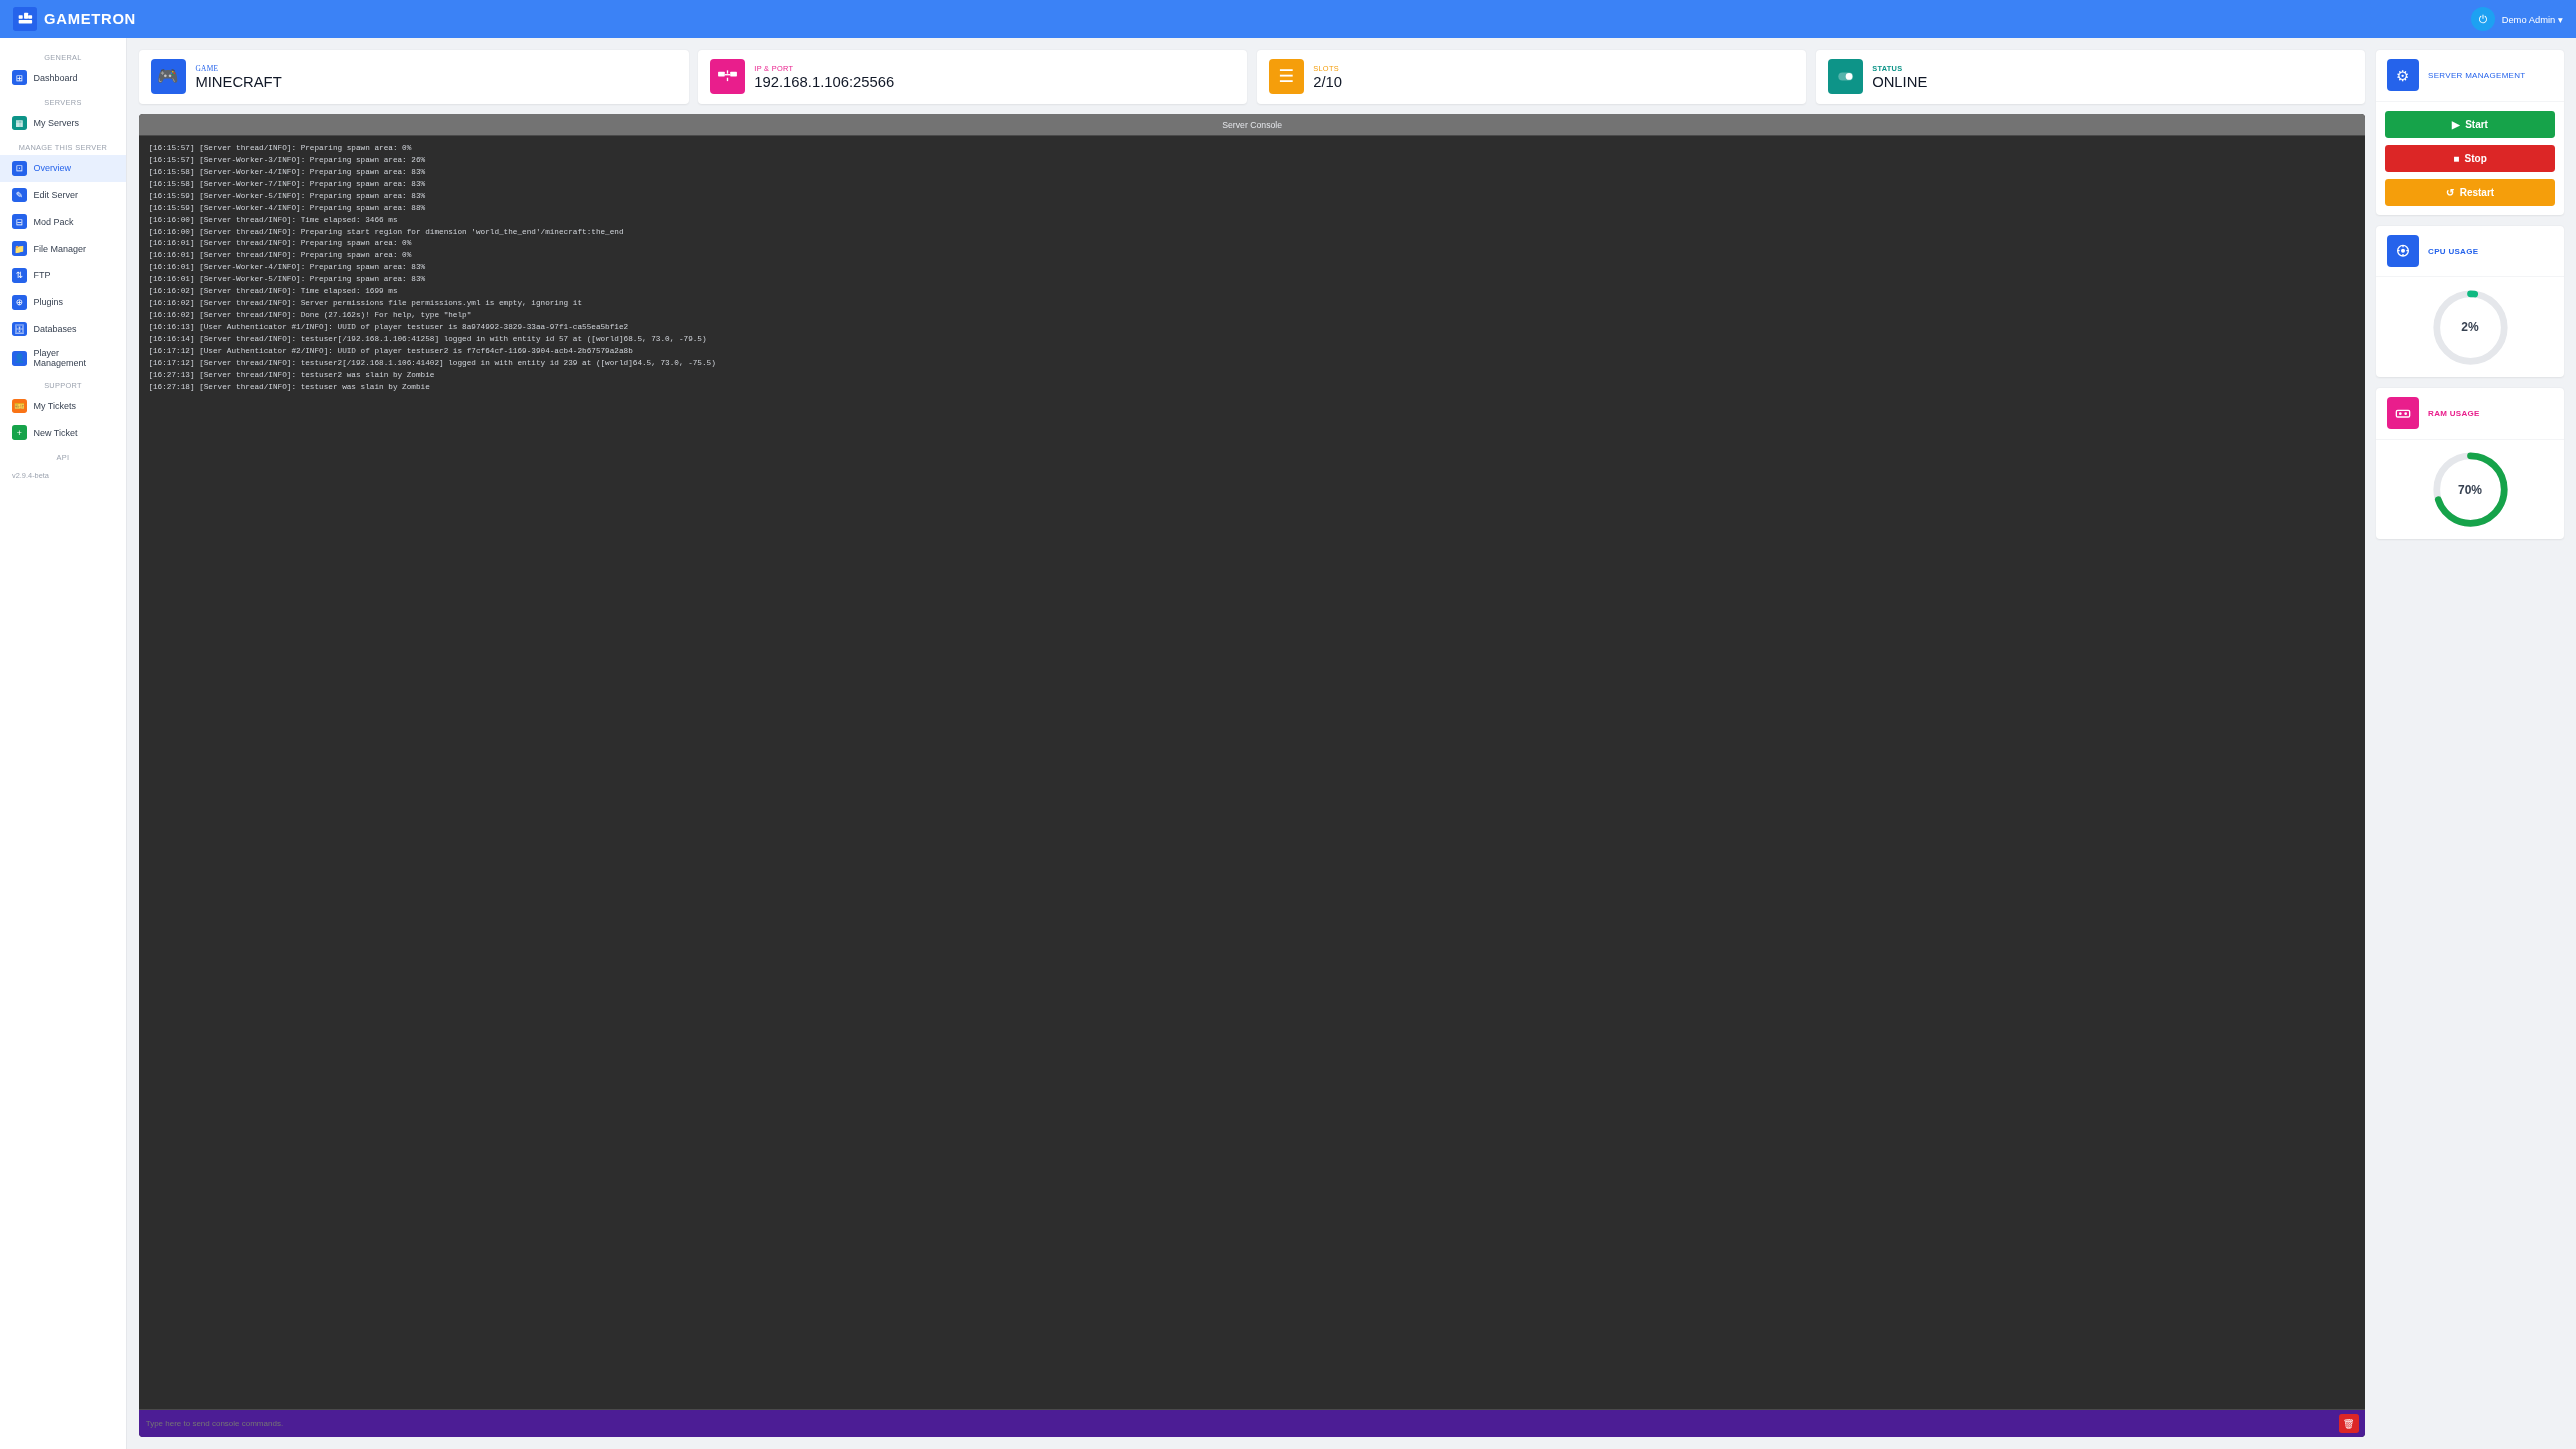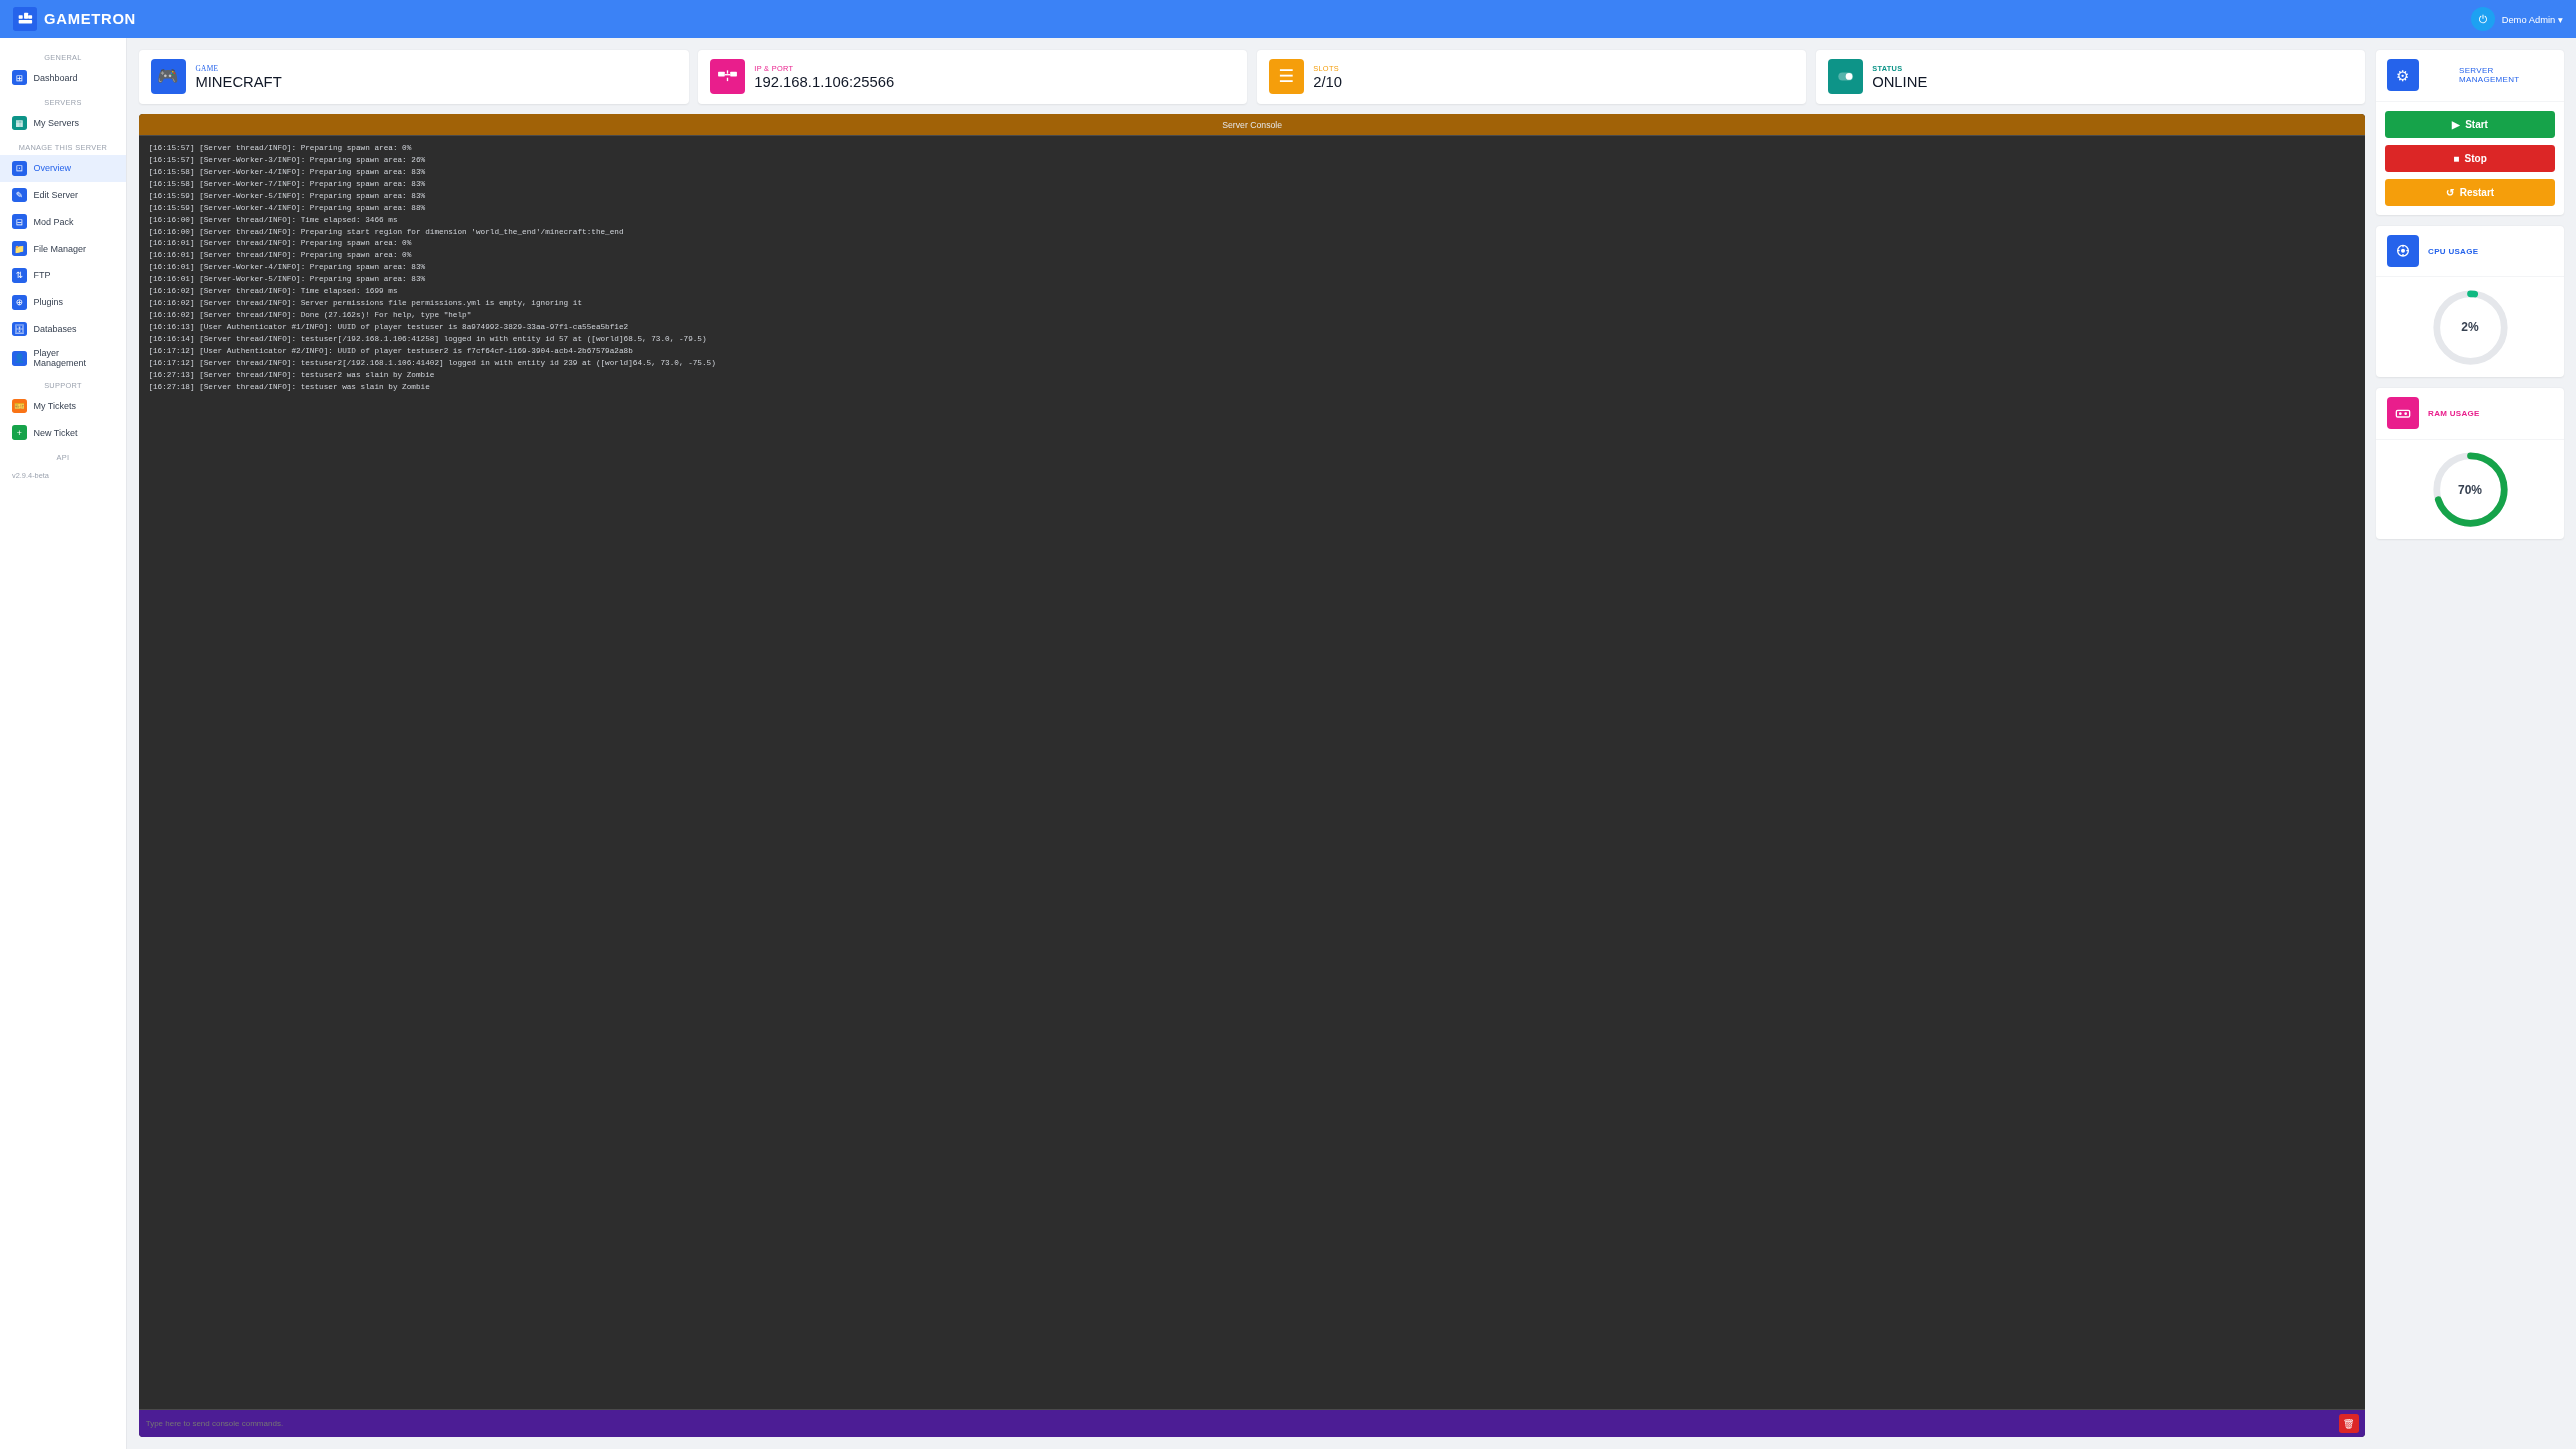--- a/index.html
+++ b/index.html
@@ -188,21 +188,21 @@
     .console-panel {
       background: #2d2d2d;
       border-radius: 4px;
       overflow: hidden;
       flex: 1;
       display: flex;
       flex-direction: column;
       min-height: 0;
     }
     .console-header {
-      background: #a16207;
+      background: #737373;
       color: #e5e7eb;
       font-size: 8.7px;
       padding: 5.4px 10.7px;
       text-align: center;
       border-bottom: 0.7px solid #4a4a4a;
     }
     .console-output {
       flex: 1;
       overflow-y: auto;
       padding: 6.7px 9.4px;
@@ -275,21 +275,20 @@
       justify-content: center;
       font-size: 14.8px;
       flex-shrink: 0;
     }
     .mh-icon.blue { background: #2563eb; color: #fff; }
     .mgmt-card-header .mh-label {
       font-size: 8px;
       color: #6b7280;
       text-transform: uppercase;
       letter-spacing: 0.3px;
-      margin-left: 31px;
     }
     .mgmt-card-header .mh-label.blue { color: #2563eb; }
     .mgmt-card-body { padding: 9.4px; display: flex; flex-direction: column; gap: 6.7px; }
 
     .btn-start {
       background: #16a34a;
       color: #fff;
       border: none;
       border-radius: 3.4px;
       padding: 8px;

